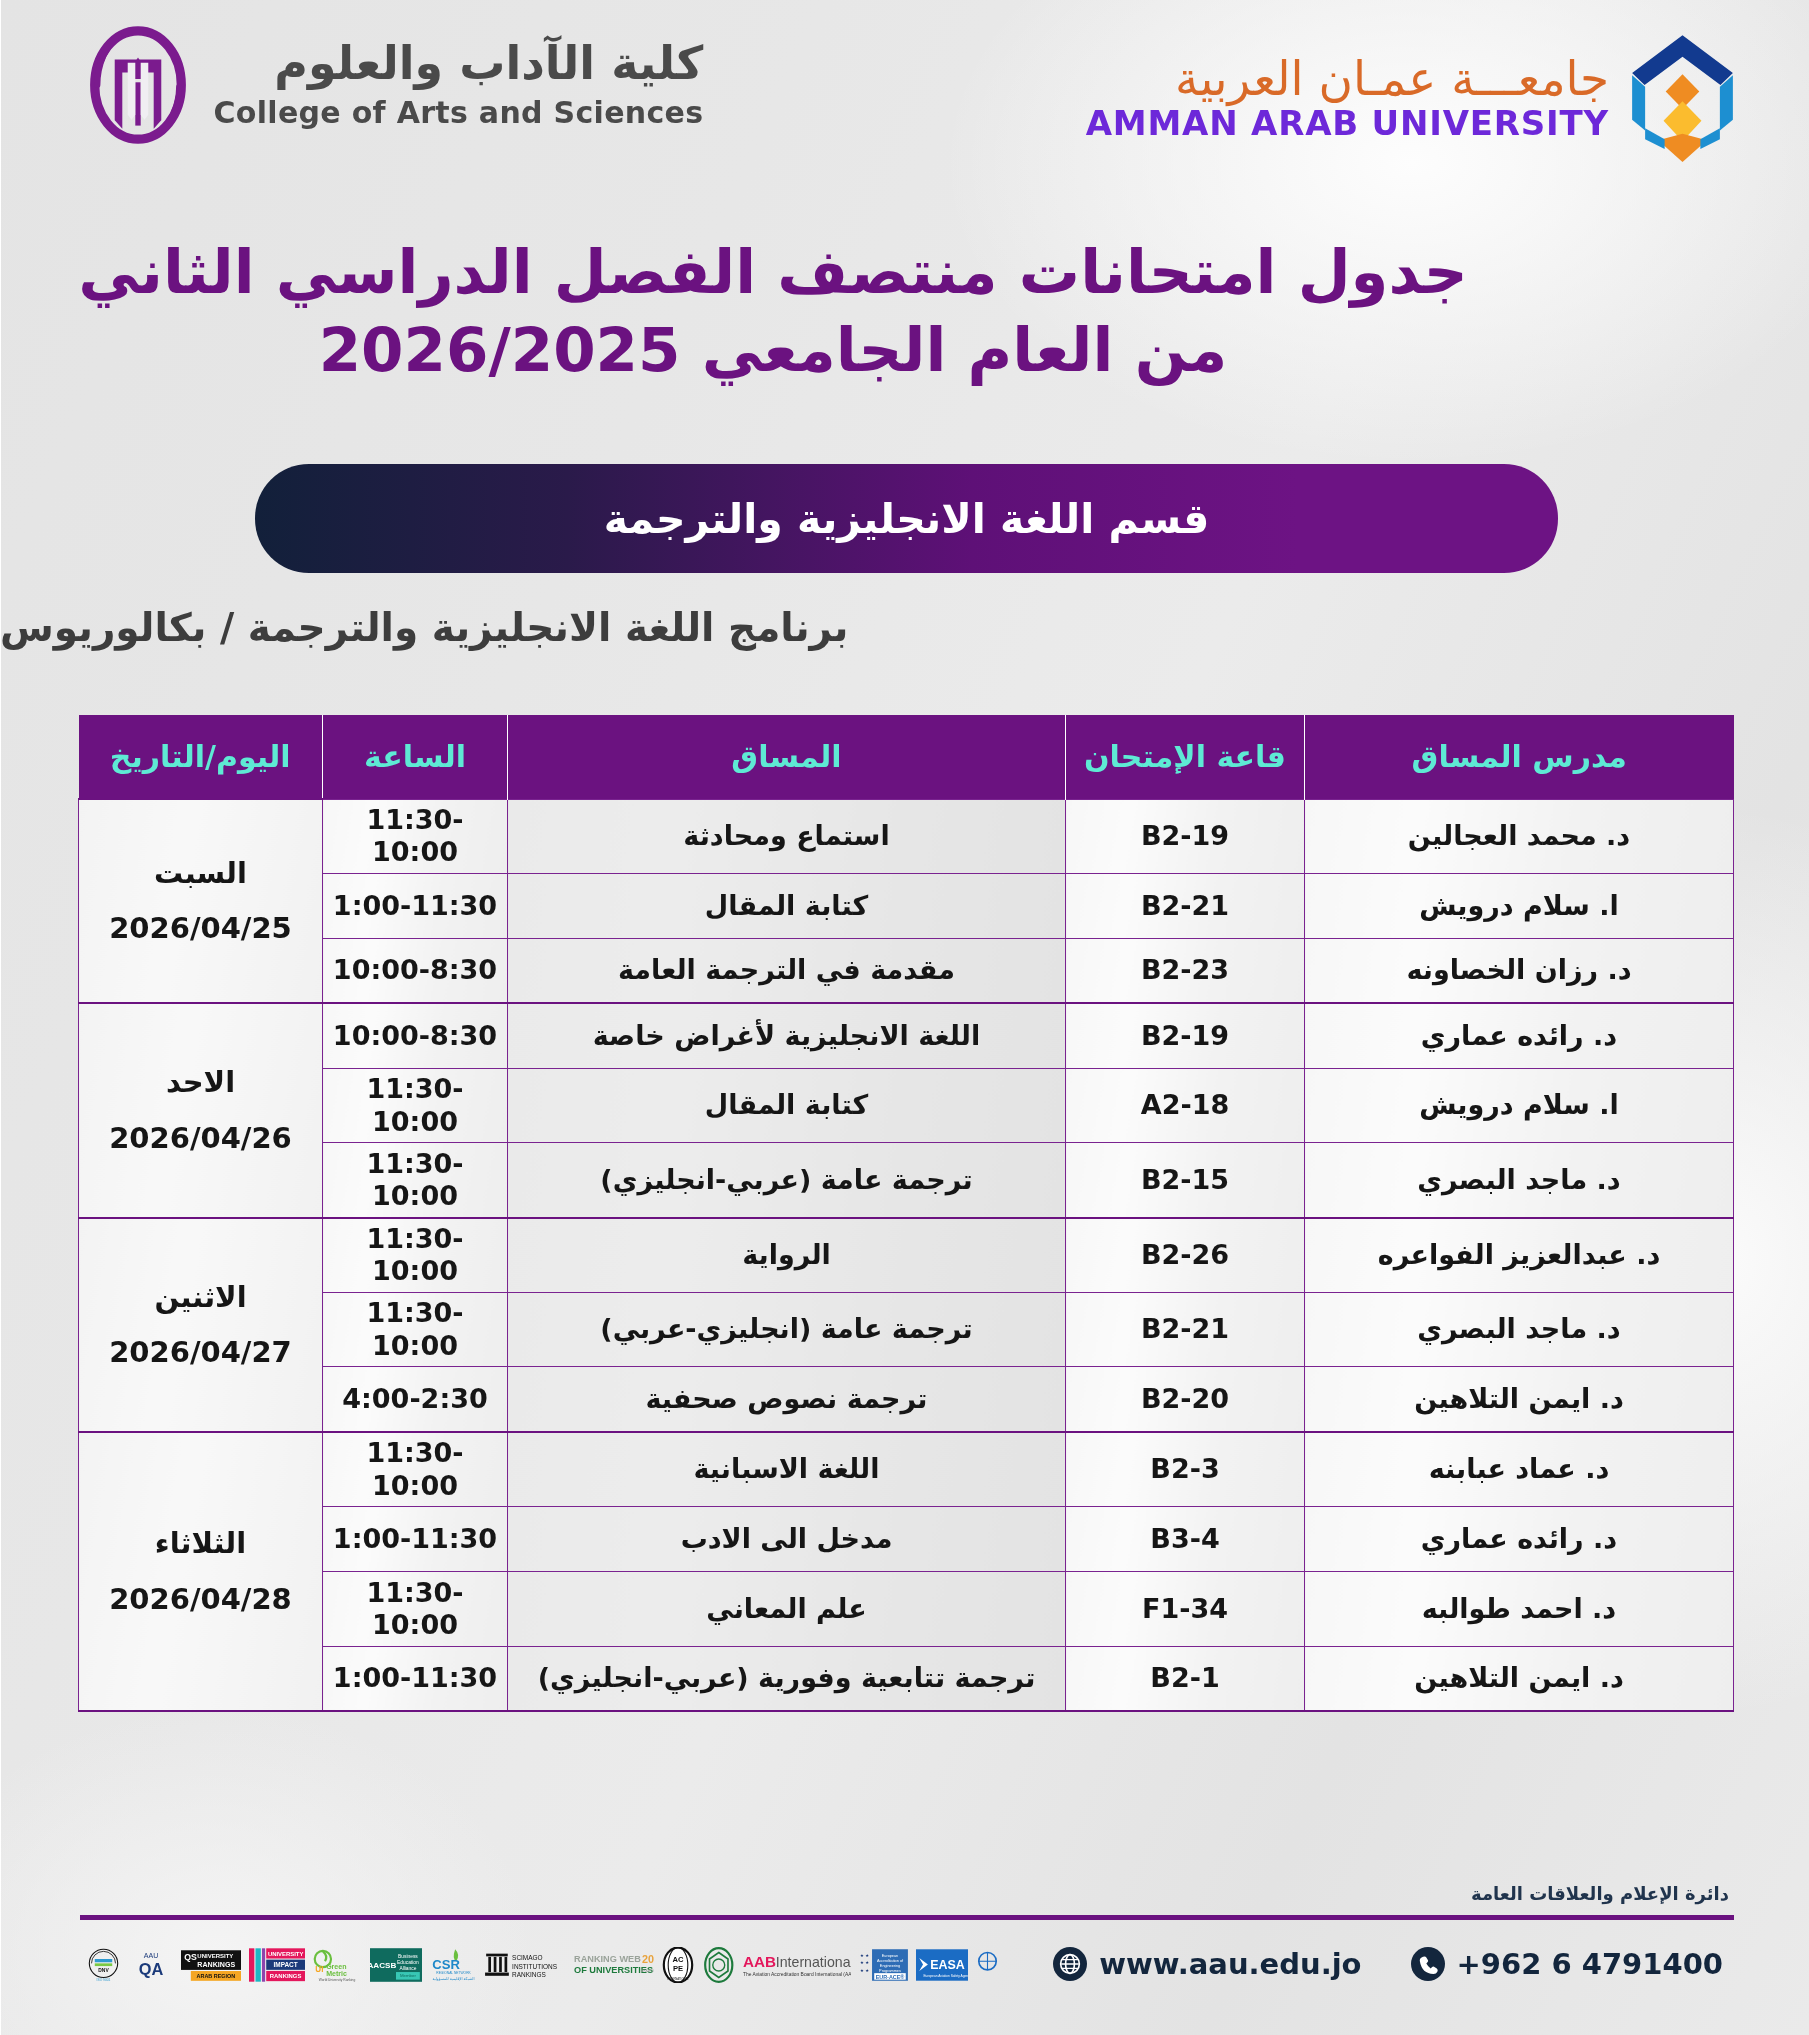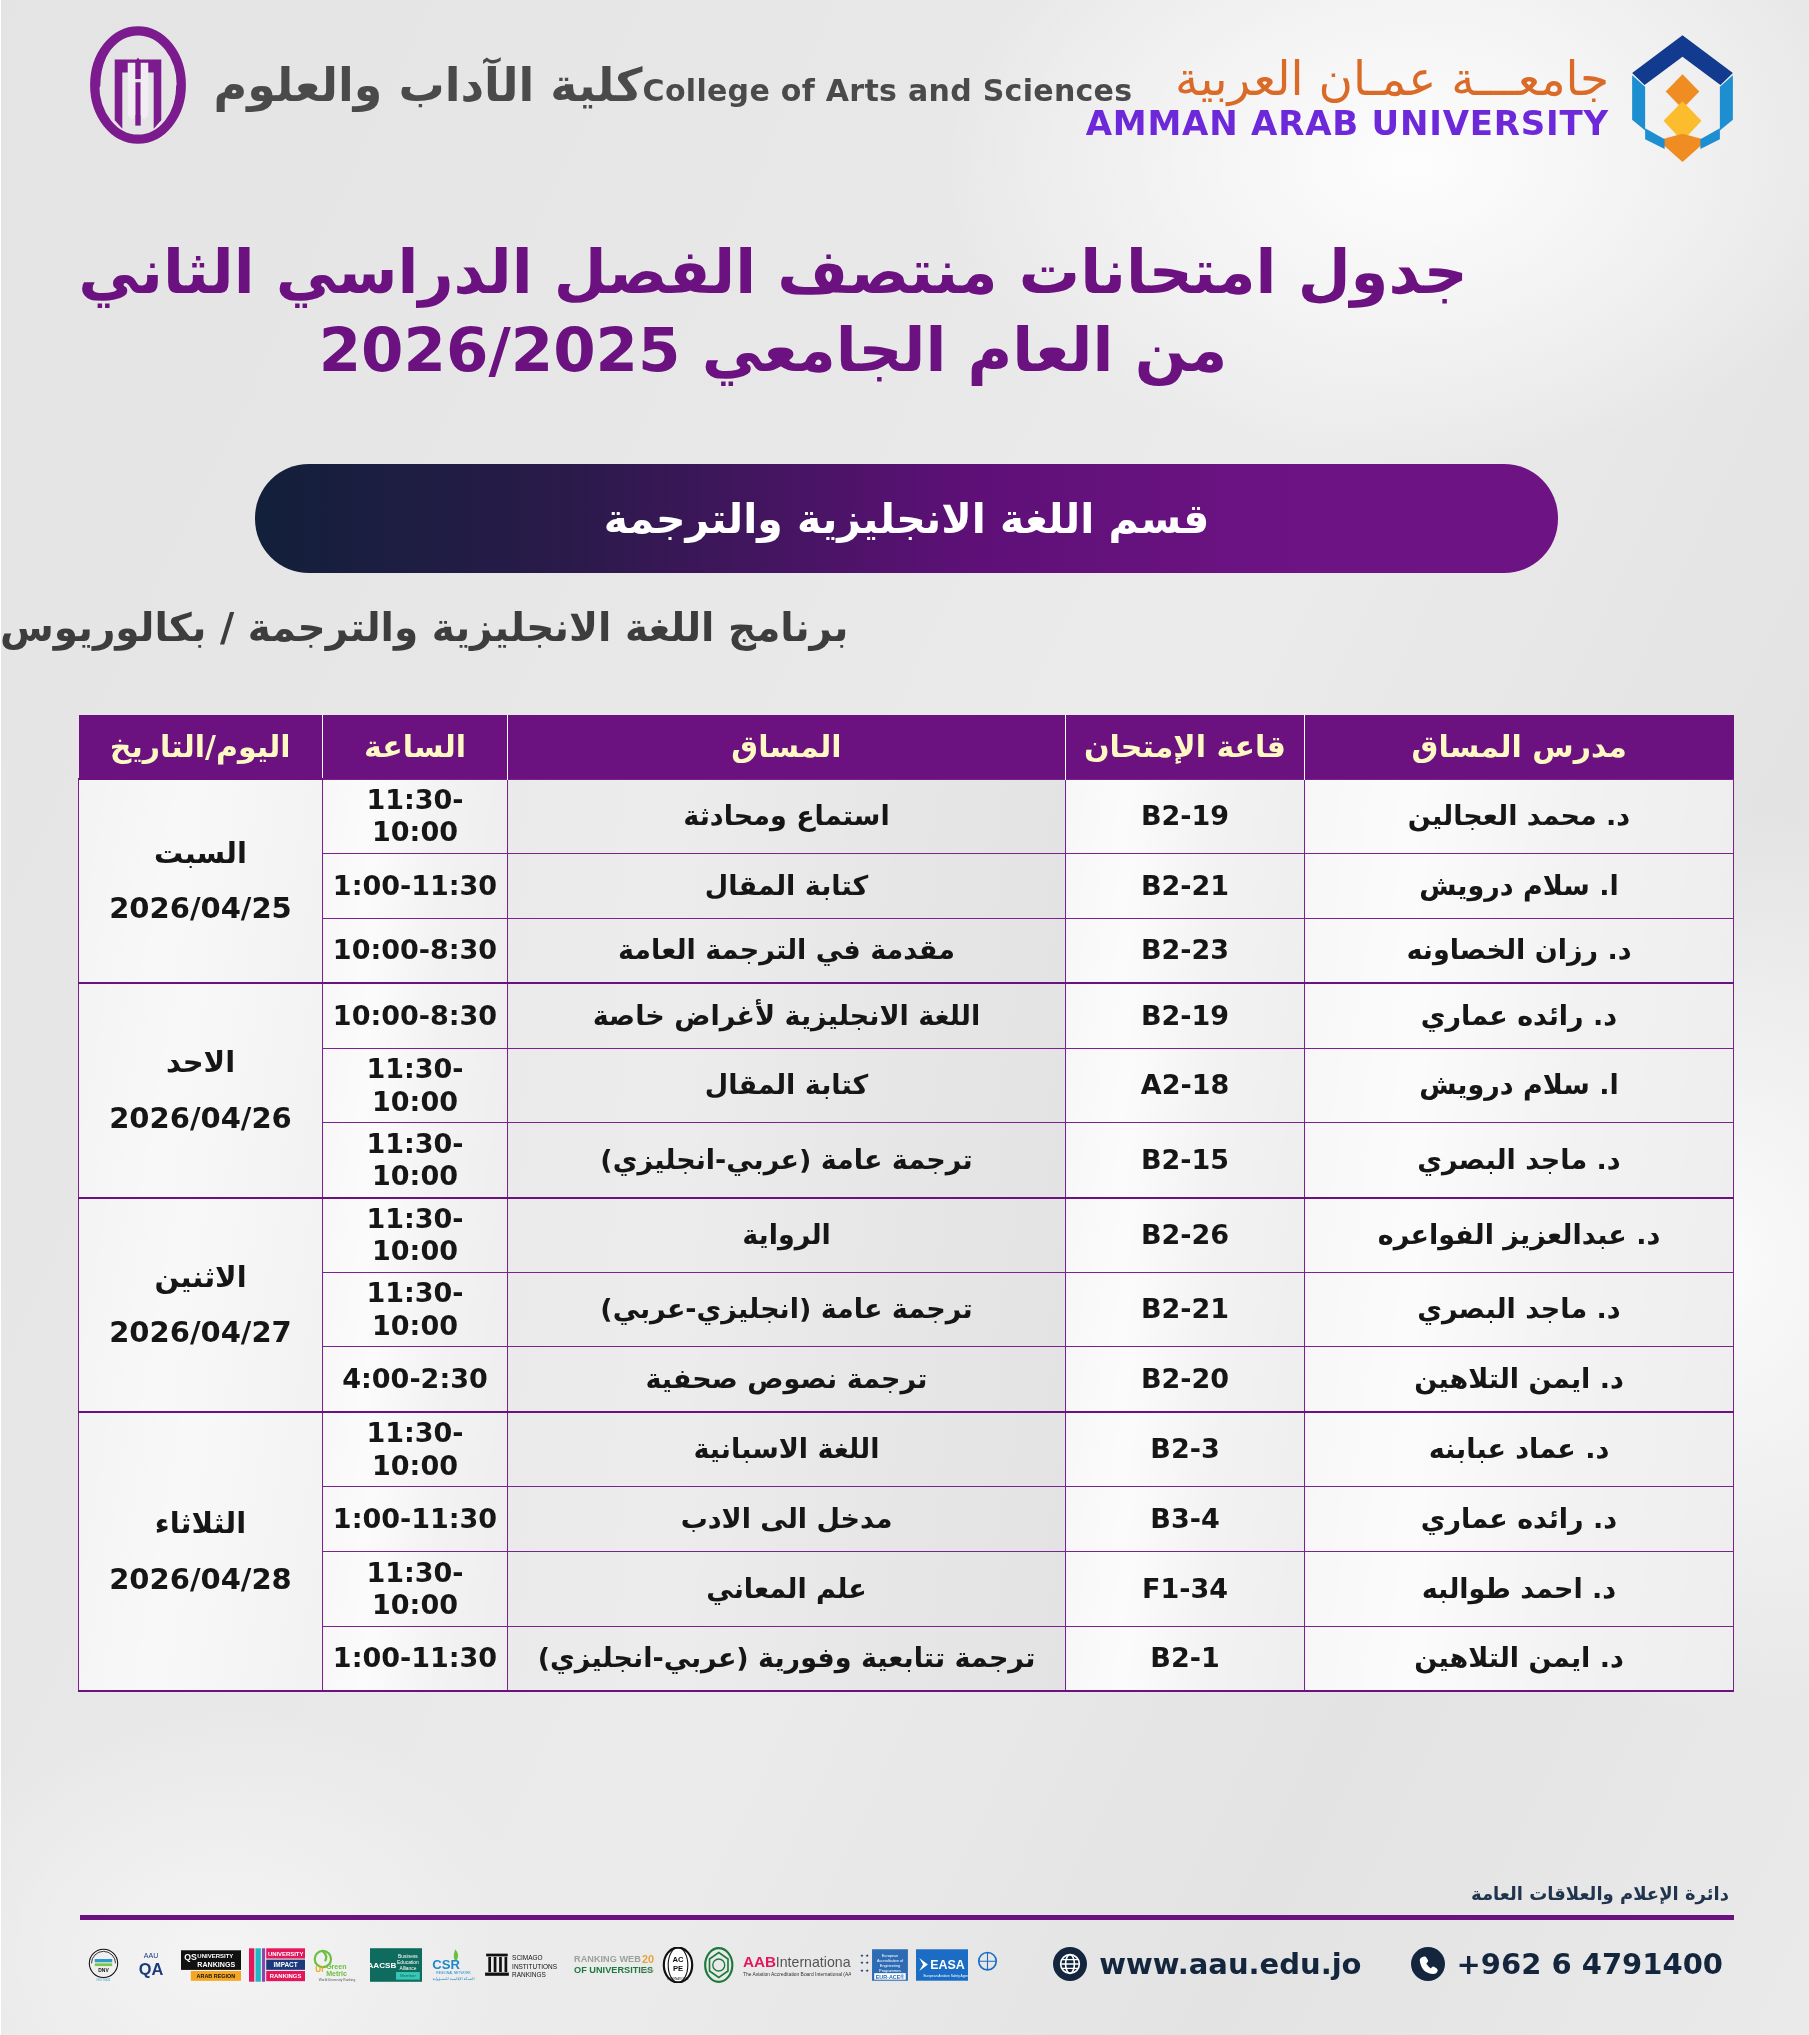--- a/index.html
+++ b/index.html
@@ -14,21 +14,21 @@
     overflow:hidden;
     position:relative;
   }
   .page{ position:relative; width:1810px; height:2035px; }
 
   
   .header{ position:absolute; top:0; left:0; width:1810px; height:193px; }
 
   .cas-logo{ position:absolute; left:81px; top:26px; display:flex; align-items:center; gap:18.5px; direction:ltr; }
   .cas-mark{ width:114px; height:118px; position:relative; flex:0 0 auto; }
-  .cas-text{ display:flex; flex-direction:row; align-items:flex-end; }
+  .cas-text{ display:flex; flex-direction:column; align-items:flex-end; }
   .cas-ar{ font-size:46px; font-weight:700; color:#4a4a4a; line-height:1.02; letter-spacing:-0.5px; direction:rtl; }
   .cas-en{ font-size:30px; font-weight:700; color:#4a4a4a; line-height:1.15; letter-spacing:0.3px; white-space:nowrap; margin-top:9px; }
 
   .aau-logo{ position:absolute; right:76px; top:33px; display:flex; align-items:center; gap:22px; direction:ltr; }
   .aau-text{ display:flex; flex-direction:column; align-items:flex-end; }
   .aau-ar{ font-size:47px; font-weight:400; color:#d96a28; line-height:1.05; direction:rtl; letter-spacing:1.1px; white-space:nowrap; }
   .aau-en{ font-size:34px; font-weight:700; color:#6d28d9; line-height:1.1; letter-spacing:0.8px; white-space:nowrap; margin-top:2.2px; }
   .aau-mark{ width:103px; height:130px; flex:0 0 auto; }
 
   
@@ -53,23 +53,23 @@
   
   .table-wrap{ position:absolute; top:715px; left:80px; width:1654px; }
   table{ width:1654px; border-collapse:collapse; table-layout:fixed; }
   col.c-day{ width:244px; }
   col.c-time{ width:185px; }
   col.c-course{ width:558px; }
   col.c-hall{ width:239px; }
   col.c-teacher{ width:429px; }
 
   thead th{
-    background:#6b1280; color:#fef9c3;
+    background:#6b1280; color:#5eead4;
     font-size:30px; font-weight:700;
-    height:64px; text-align:center; vertical-align:middle;
+    height:84px; text-align:center; vertical-align:middle;
     border-left:1.6px solid #ffffff;
     padding:0 3.3px;
   }
   thead th:last-child{ border-left:none; }
 
   tbody td{
     text-align:center; vertical-align:middle;
     font-size:27px; font-weight:700; color:#161616;
     height:65px; padding:4.3px 5.4px;
     border:1.1px solid #7a2390;

